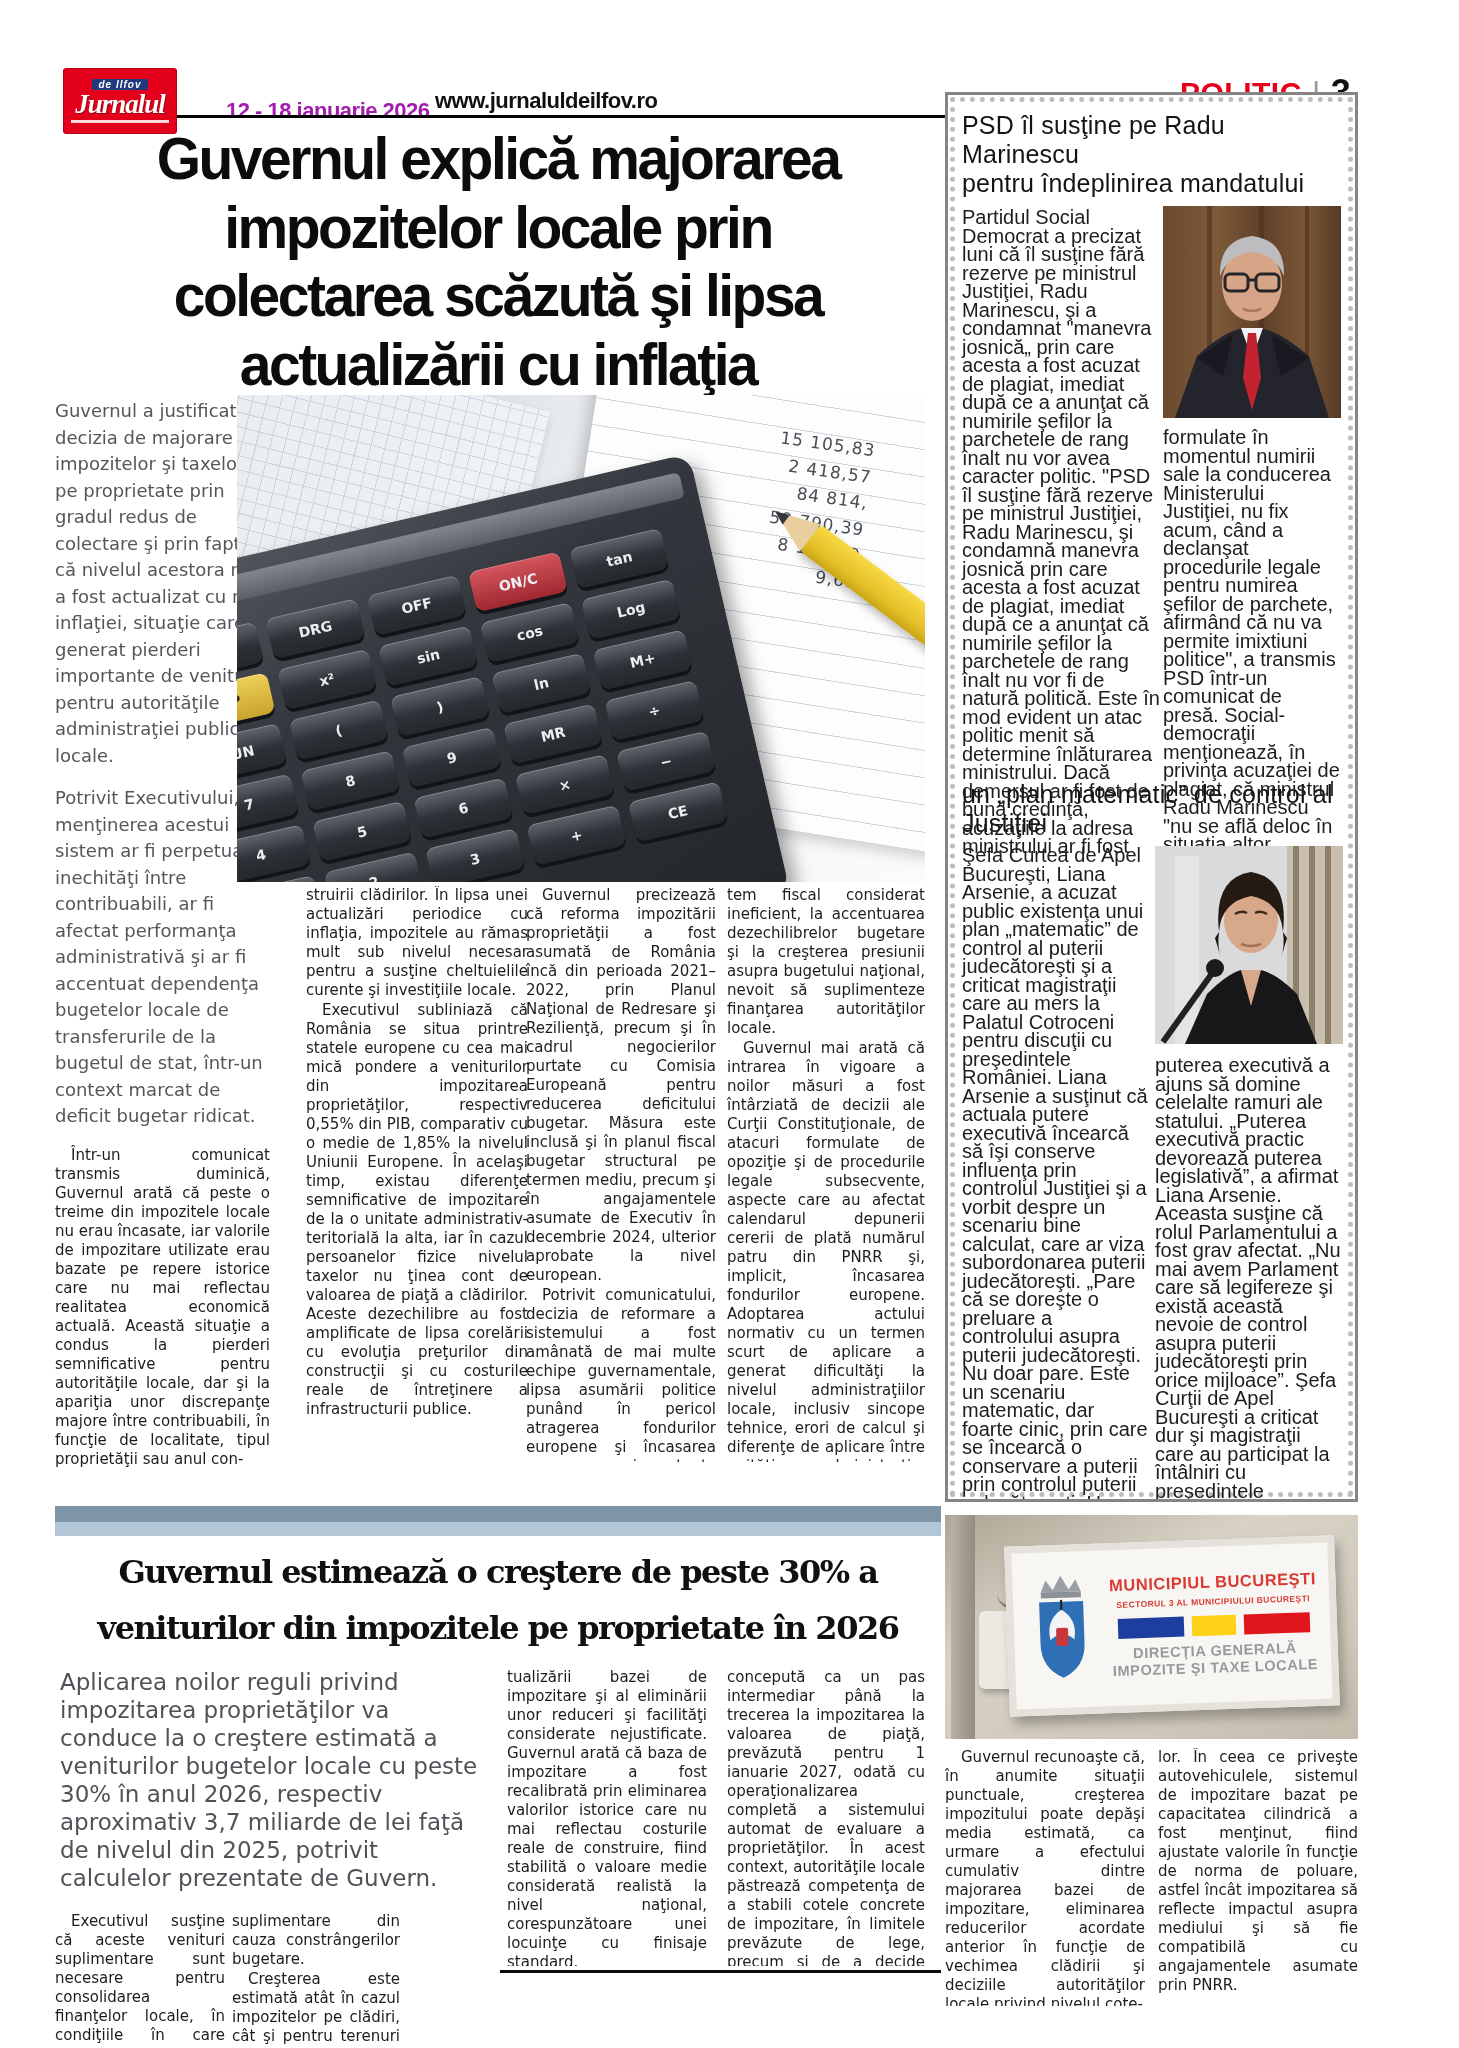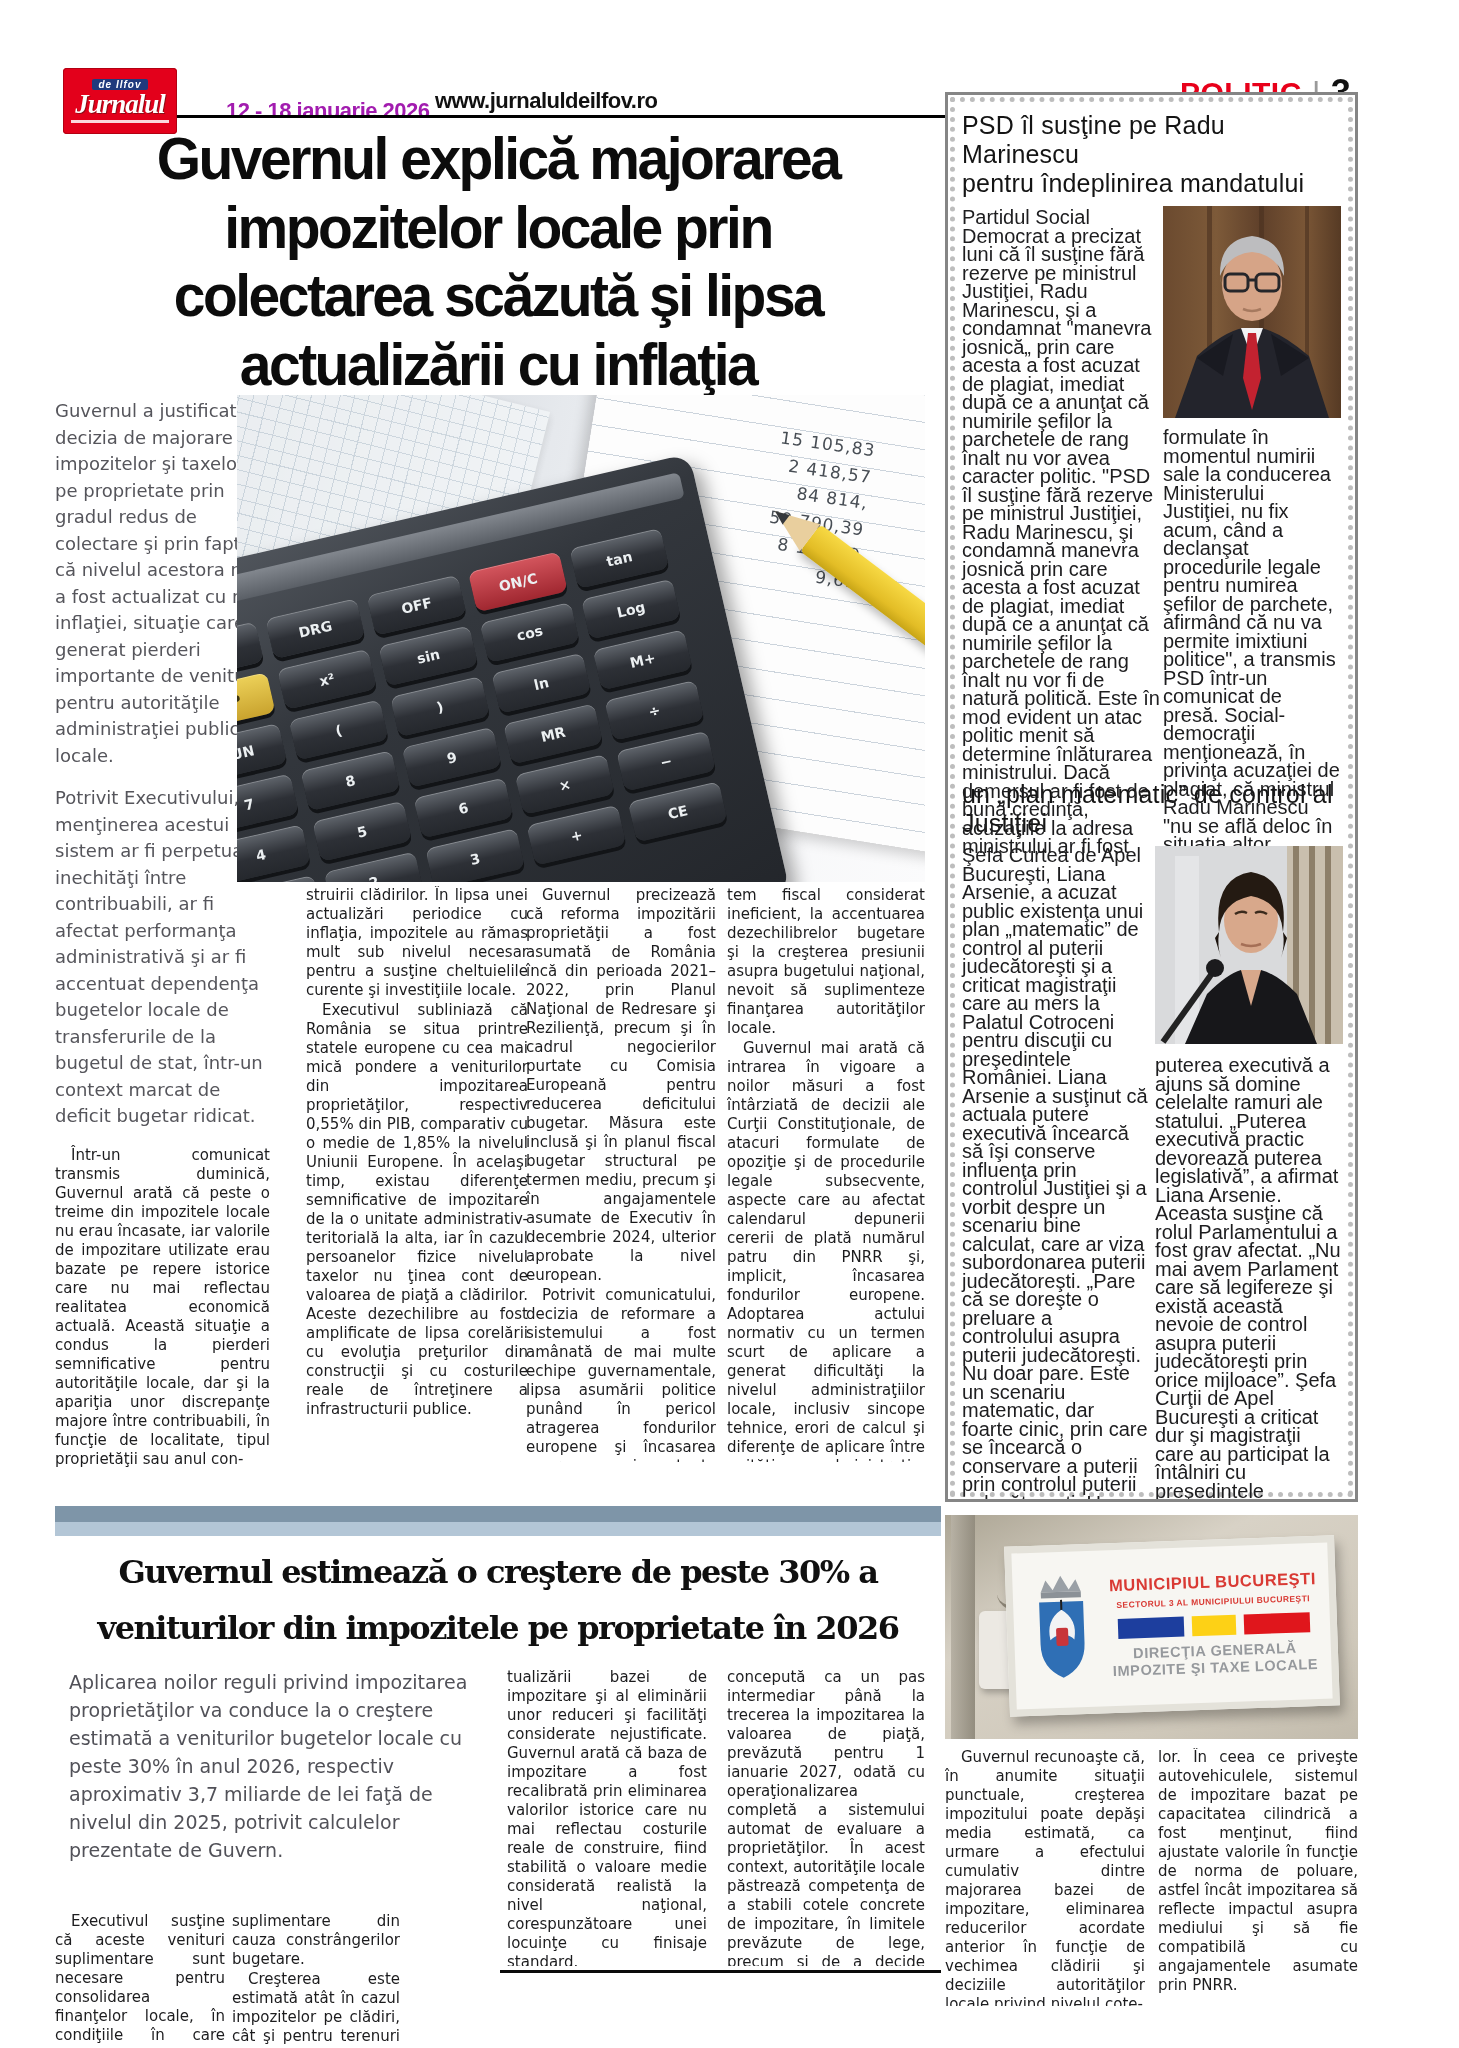--- a/index.html
+++ b/index.html
@@ -103,21 +103,21 @@
   .a2-photo { position:absolute; right:0; top:2px; width:188px; height:198px; overflow:hidden; }
   .a2-col2 { position:absolute; right:0; top:212px; width:188px; }
 
   
   .bottom-bar { position:absolute; left:55px; top:1506px; width:886px; height:30px;
     background:linear-gradient(var(--separator_blue_top,#7e95a8) 0 52%, var(--separator_blue_bottom,#b3c6d6) 52% 100%); }
   .bottom-headline { position:absolute; left:55px; top:1544px; width:886px; text-align:center;
     font-family:"DejaVu Serif",serif; font-weight:bold; font-size:32px; line-height:56px;
     letter-spacing:-1.5px; color:#101010; }
   .bottom-intro { position:absolute; left:60px; top:1668px; width:428px;
-    font-size:19px; line-height:28px; color:#515158;margin-left:9px; }
+    font-size:23px; line-height:28px; color:#515158; }
   .bcol { position:absolute; overflow:hidden; }
   .bcol1 { left:55px;  top:1912px; width:170px; height:134px; }
   .bcol2 { left:232px; top:1912px; width:168px; height:134px; }
   .bcol3 { left:507px; top:1668px; width:200px; height:298px; }
   .bcol4 { left:727px; top:1668px; width:198px; height:298px; }
   .bottom-rule { position:absolute; left:500px; top:1970px; width:441px; height:3px; background:#0b0b0b; }
   .brcol1 { left:945px;  top:1748px; width:200px; height:258px; }
   .brcol2 { left:1158px; top:1748px; width:200px; height:258px; }
 
   

